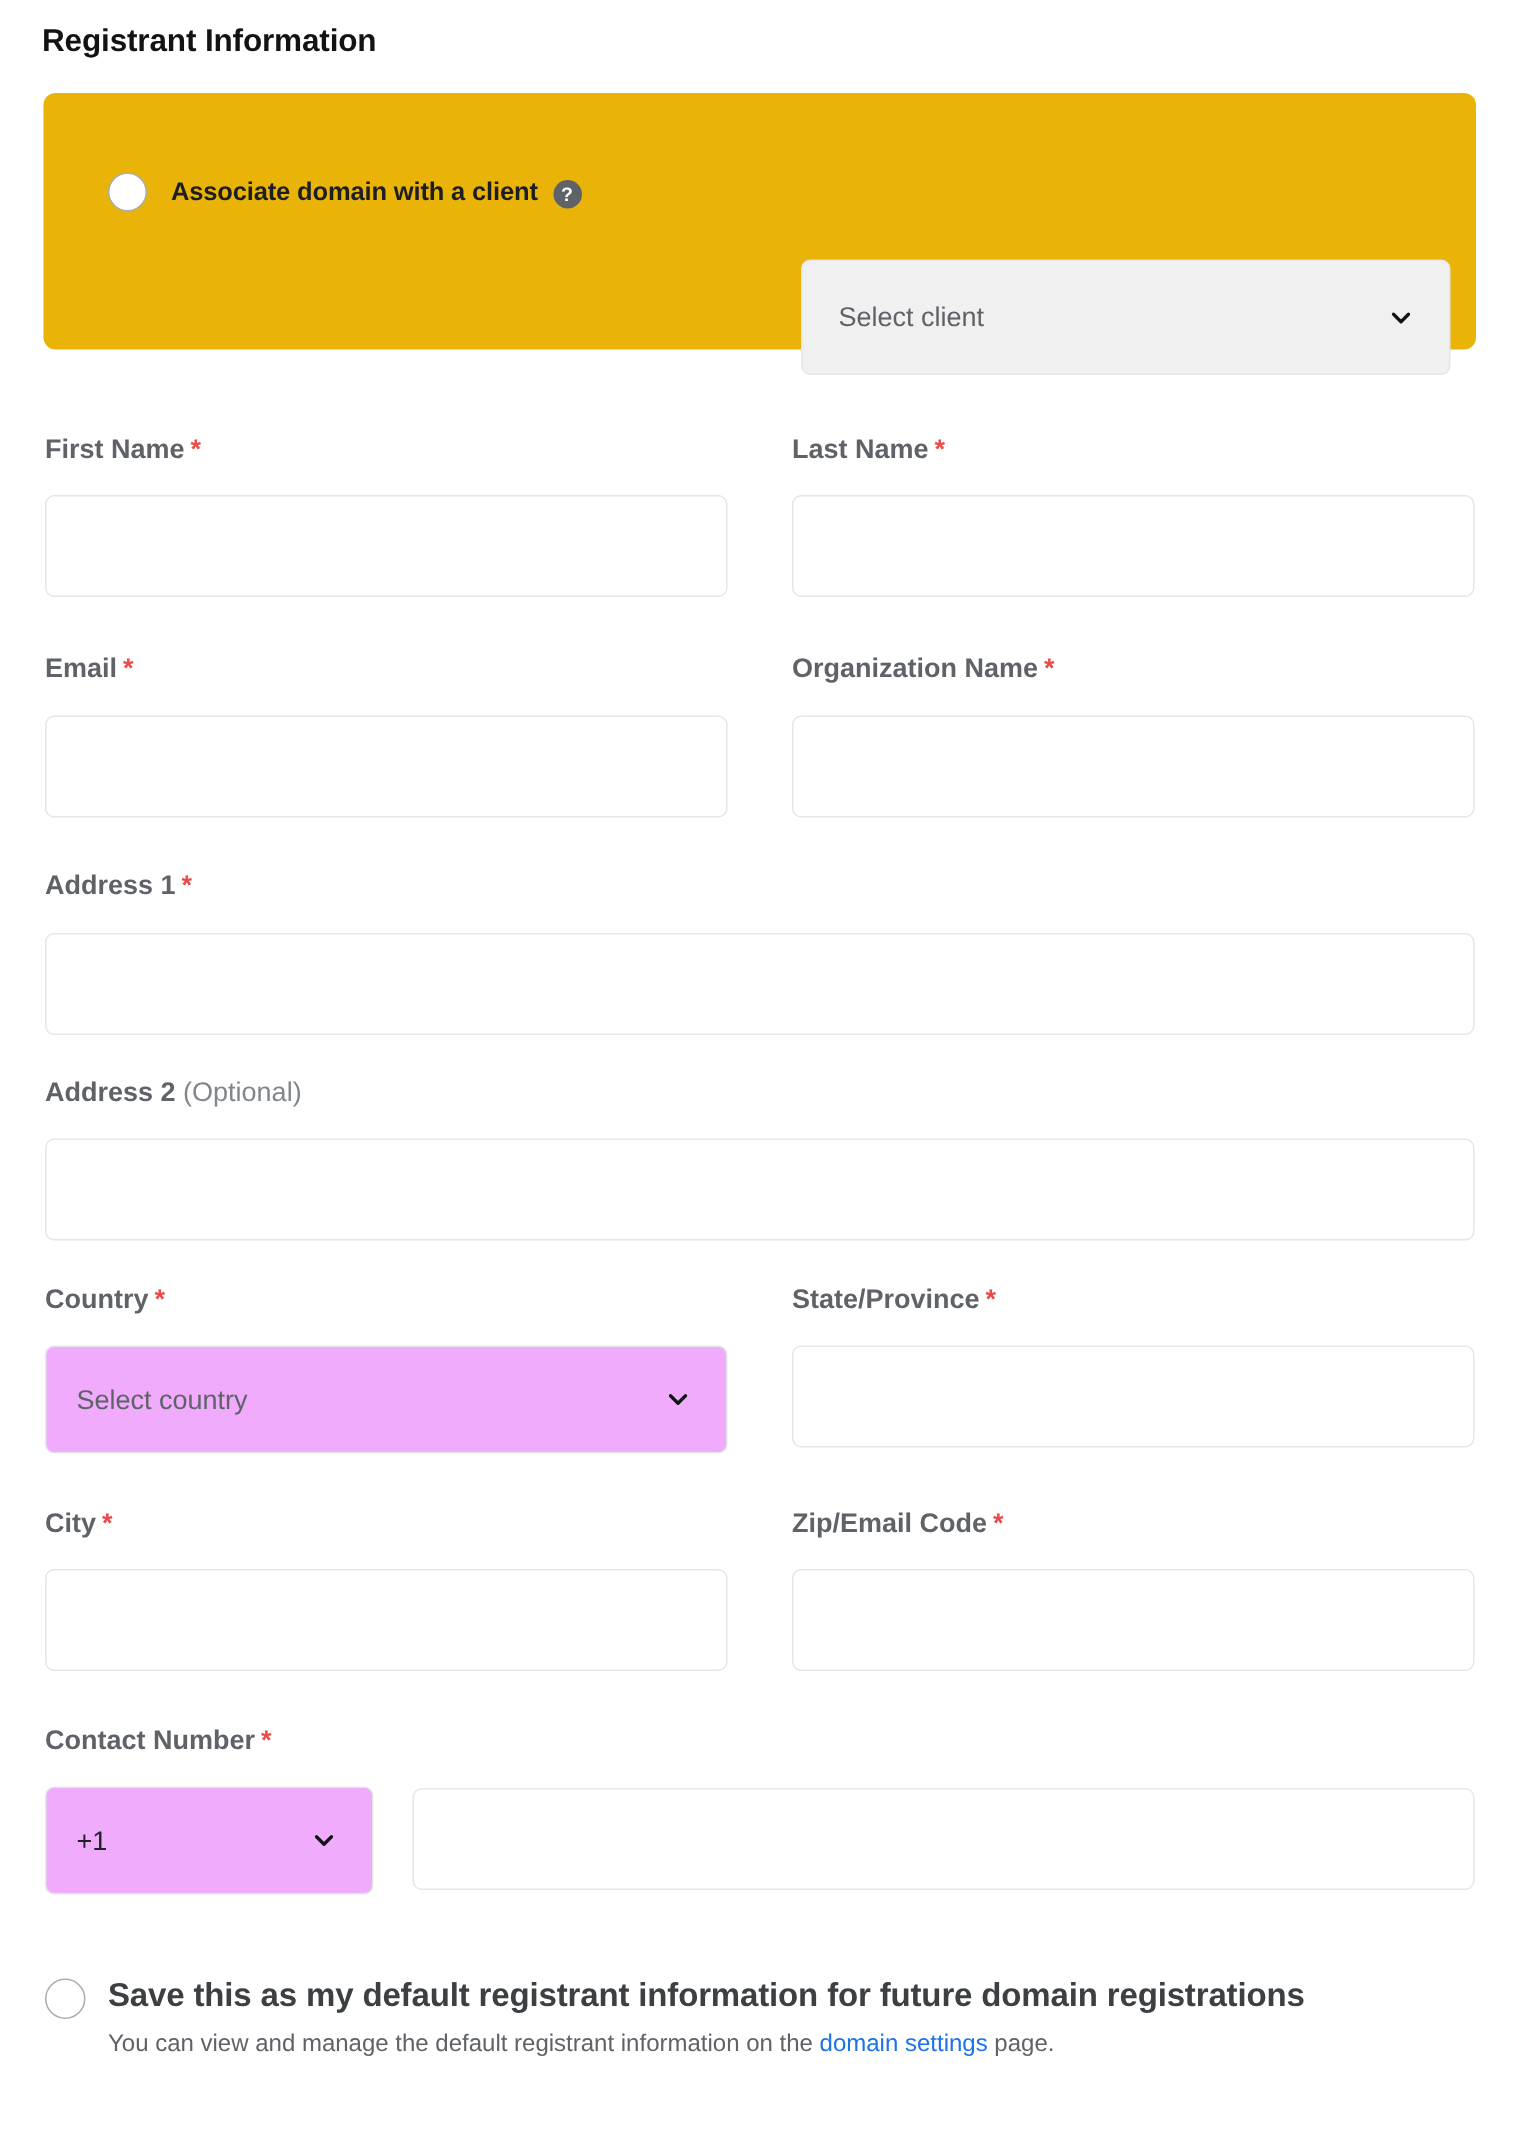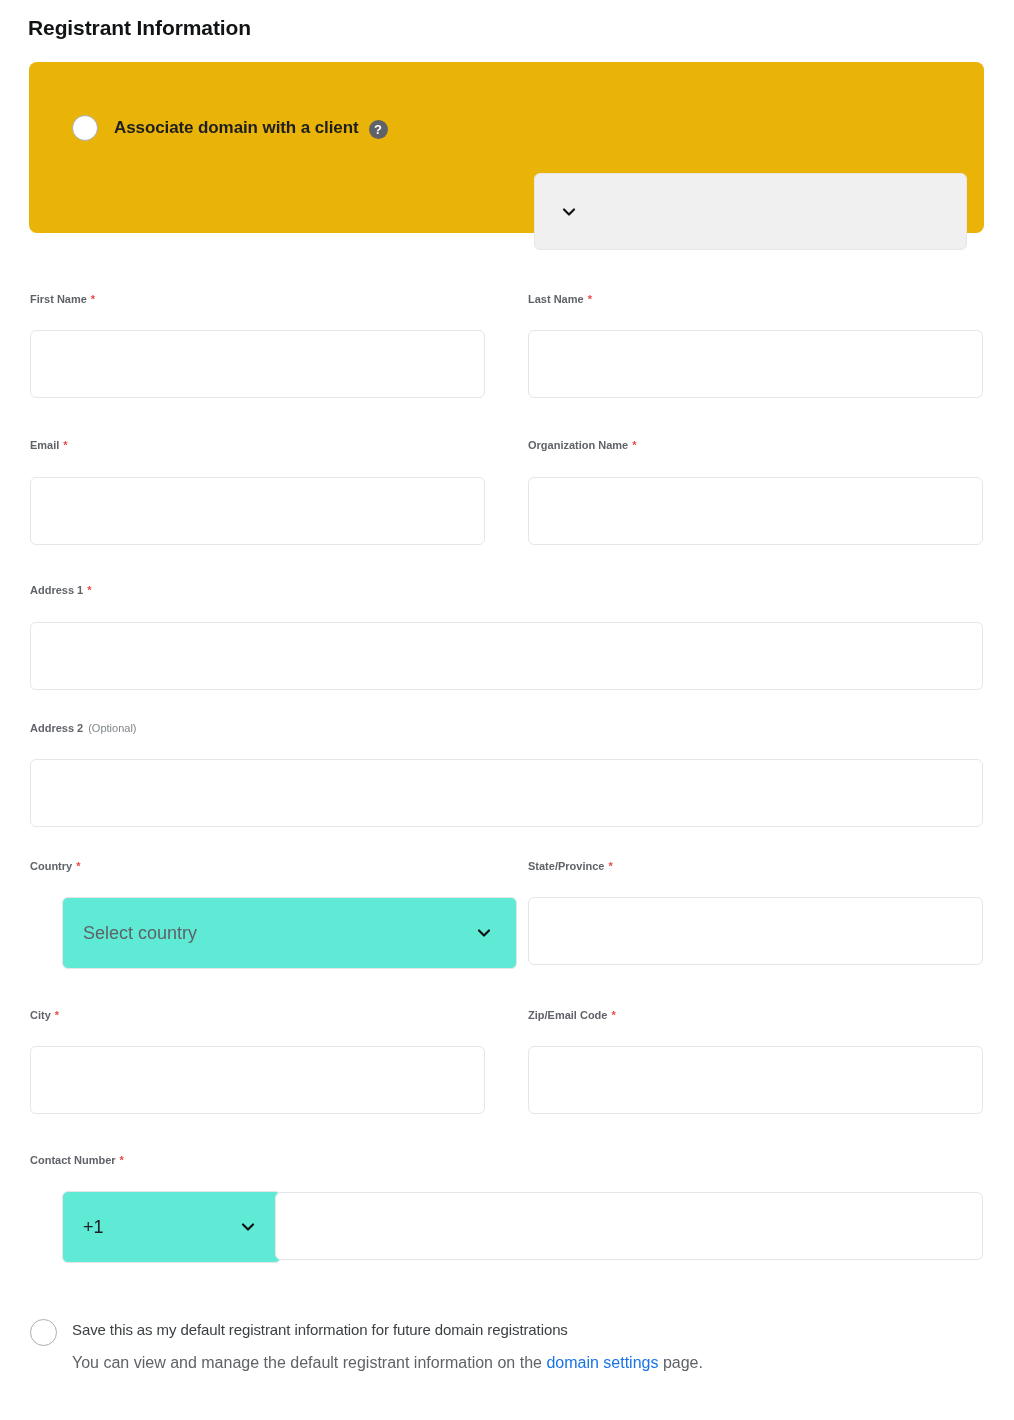--- a/index.html
+++ b/index.html
@@ -111,21 +111,21 @@
     width: 20px;
     height: 20px;
     display: inline-block;
     flex: none;
   }
   .chev svg { display: block; }
 
   
   .field-label {
     position: absolute;
-    font-size: 11px;
+    font-size: 18px;
     font-weight: bold;
     color: #5f6368;
     white-space: nowrap;
     line-height: 18px;
   }
   .req {
     color: #ea4a4a;
     font-weight: bold;
     margin-left: 4px;
   }
@@ -140,27 +140,26 @@
     border: 1px solid #e4e6e8;
     border-radius: 6px;
     outline: none;
     font-family: "Liberation Sans", sans-serif;
     font-size: 17px;
     color: #202124;
     padding: 0 16px;
   }
   .select-box {
     position: absolute;
-    background: #5eead4;
+    background: #f0abfc;
     border: 1px solid #e4e6e8;
     border-radius: 6px;
     display: flex;
     align-items: center;
     padding: 0 22px 0 20px;
-    margin-left: 32px;
   }
   .select-box .sel-text {
     flex: 1;
     font-size: 18px;
     color: #5f6368;
   }
   .select-box.code .sel-text {
     color: #202124;
   }
 
@@ -179,22 +178,22 @@
     border: 1px solid #a9adb2;
     border-radius: 50%;
     background: #ffffff;
     display: inline-block;
     margin-top: 1px;
   }
   .save-texts {
     margin-left: 15px;
   }
   .save-title {
-    font-size: 15px;
-    font-weight: normal;
+    font-size: 22px;
+    font-weight: bold;
     color: #3c4043;
     line-height: 24px;
     white-space: nowrap;
     letter-spacing: -0.1px;
   }
   .save-sub {
     margin-top: 10px;
     font-size: 16px;
     color: #5f6368;
     line-height: 22px;
@@ -214,20 +213,21 @@
   <div class="page-title">Registrant Information</div>
 
   <div class="client-card">
     <div class="client-card-inner">
       <span class="radio-outer"></span>
       <span class="client-label">Associate domain with a client</span>
       <span class="help-icon">?</span>
     </div>
 
     <div class="client-select">
+      <span class="sel-text">Select client</span>
       <span class="chev">
         <svg viewBox="0 0 24 24" width="20" height="20">
             <path d="M6 9l6 6 6-6" fill="none" stroke="#111315" stroke-width="2.6" stroke-linecap="round" stroke-linejoin="round"></path>
           </svg>
       </span>
     </div>
   </div>
 
   <div class="field-label" style="left:30px; top:290px;">
     <span>First Name</span><span class="req">*</span>

